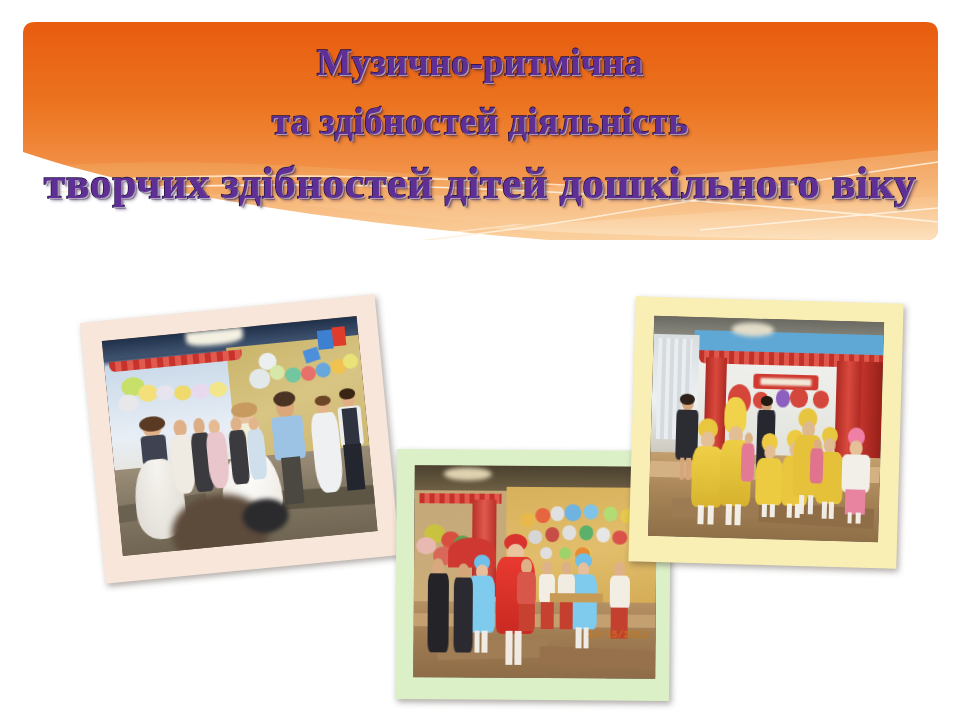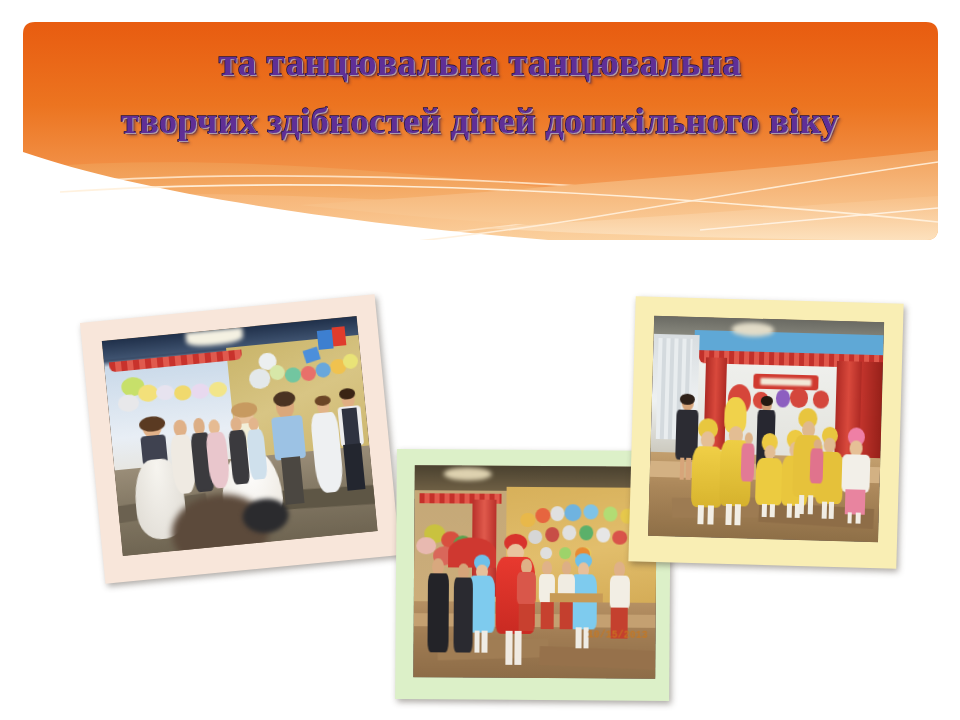--- a/index.html
+++ b/index.html
@@ -49,21 +49,21 @@
     -webkit-text-stroke: 1.4px #1d1340;
     paint-order: stroke fill;
     text-shadow:
        1px 1px 0 rgba(255,255,255,0.55),
        2px 2px 1px rgba(60,30,90,0.45),
        3px 3px 3px rgba(40,20,60,0.35);
   }
   .title-line.l1 { font-size: 37px; margin-bottom: 22px; }
   .title-line.l2 { font-size: 37px; margin-bottom: 22px; }
   .title-line.l3 { font-size: 35px; margin-bottom: 20px; }
-  .title-line.l4 { font-size: 36px; }
+  .title-line.l4 { font-size: 44px; }
 
   
   .photo {
     position: absolute;
     box-sizing: border-box;
     box-shadow: 2px 3px 6px rgba(60,50,40,0.42);
     z-index: 10;
   }
   .photo .inner {
     width: 100%;
@@ -194,21 +194,22 @@
         <path d="M480,228 C620,236 790,240 938,241 L938,196 C800,206 640,218 480,228 Z" fill="url(#wedge2)" opacity="0.85"></path>
 
         <path d="M60,192 C260,178 520,186 760,206 C850,213 910,219 938,222" fill="none" stroke="#fff0dc" stroke-width="1.7" opacity="0.95"></path>
         <path d="M938,162 C840,176 720,196 600,216 C480,236 300,256 120,268" fill="none" stroke="#fff0dc" stroke-width="1.7" opacity="0.9"></path>
         <path d="M938,208 C870,214 790,222 700,230" fill="none" stroke="#fff6ea" stroke-width="1.4" opacity="0.85"></path>
       </g>
     </svg>
   </div>
 
   <div class="title-block">
-    <span class="title-line l2">та  танцювальна  танцювальна</span>
+    <span class="title-line l1">Музично-ритмічна</span>
+    <span class="title-line l2">та  здібностей  діяльність</span>
     <span class="title-line l4">творчих здібностей дітей дошкільного віку</span>
   </div>
 
   <div class="photo" id="photo-left">
     <div class="inner">
       <div class="blurwrap">
 
         <div class="wall" style="left:0;top:0;right:0;height:68%;background:linear-gradient(180deg,#2b3a52 0%,#3d4f6b 14%,#cfd8e4 18%,#e7e3dc 100%);"></div>
         <div class="wall" style="left:0;top:12%;width:48%;height:56%;background:linear-gradient(180deg,#c9d9e9 0%,#e8eef5 60%,#e6e2d8 100%);"></div>
         <div class="wall" style="left:48%;top:8%;right:0;height:62%;background:linear-gradient(160deg,#c9b469 0%,#d8c584 45%,#cbb46a 100%);"></div>

